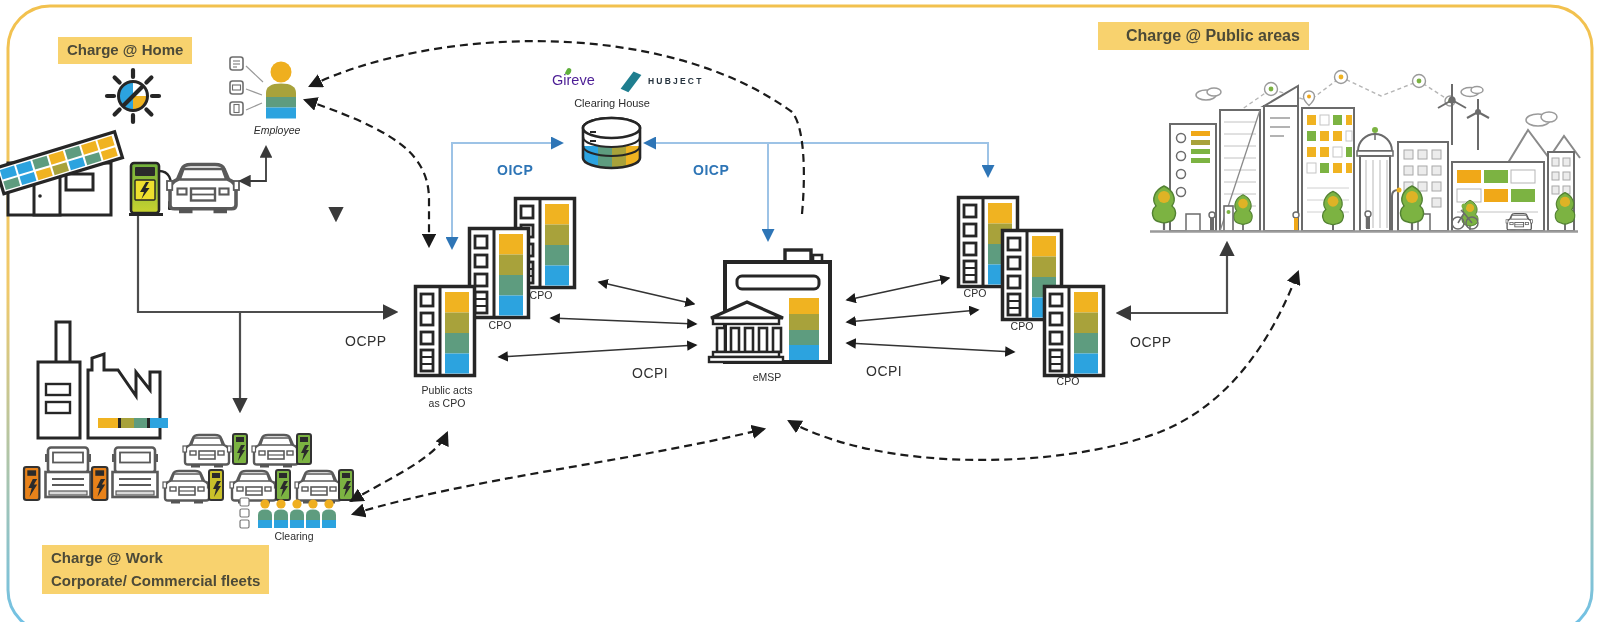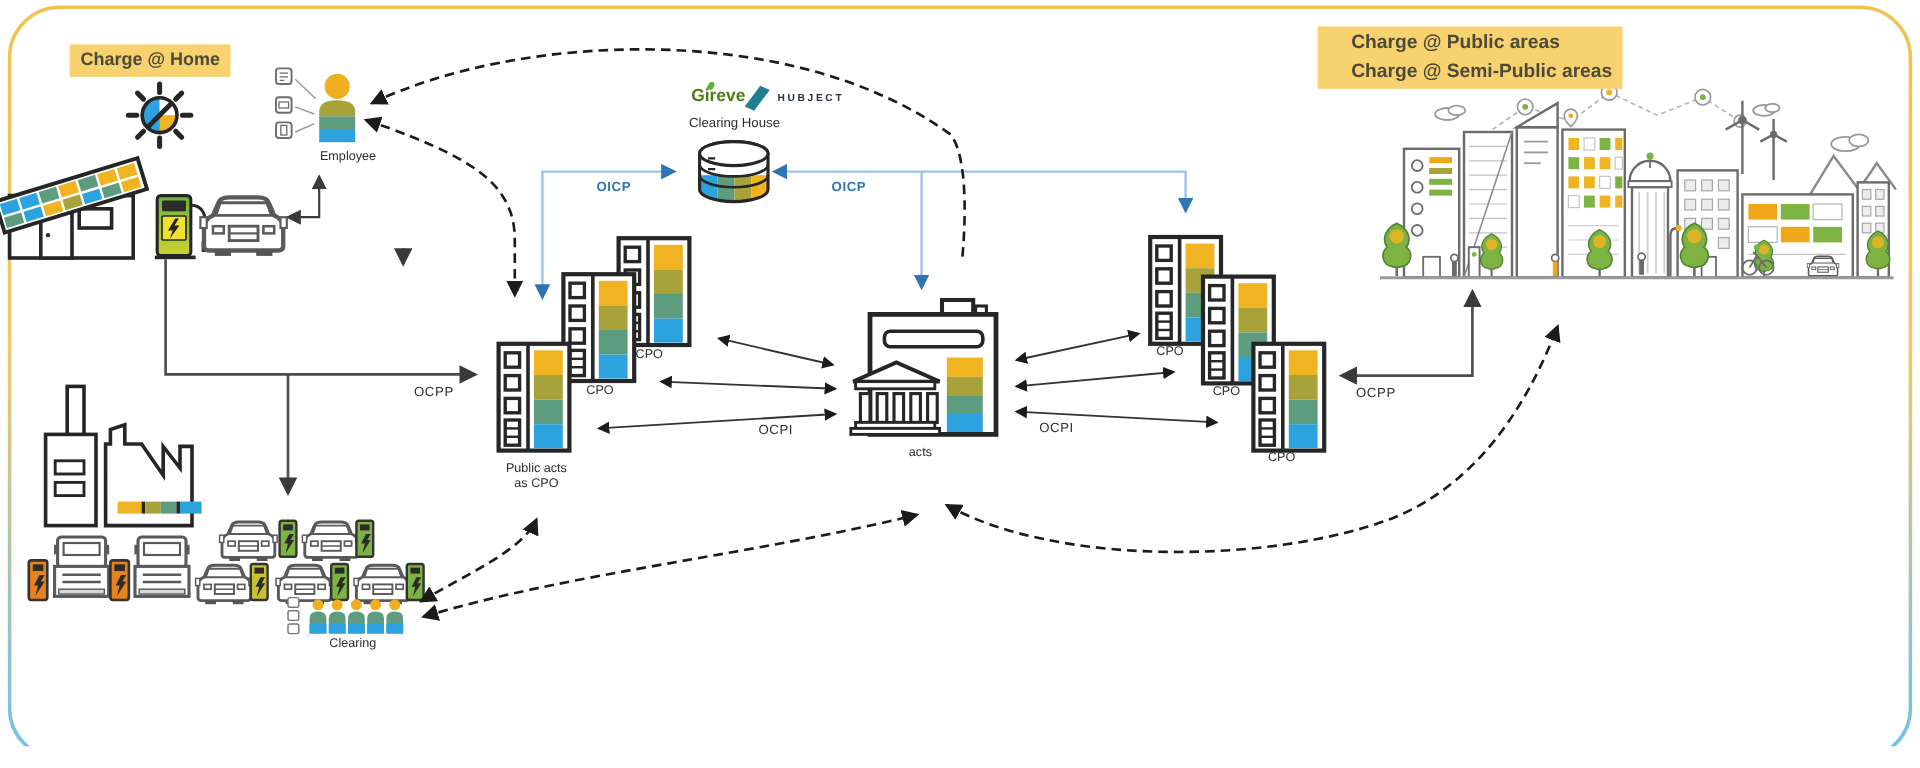--- a/index.html
+++ b/index.html
@@ -3,23 +3,23 @@
 <meta charset="utf-8">
 <style>
   html,body{margin:0;padding:0;background:#fff;}
   #stage{position:relative;width:1600px;height:622px;background:#fff;
          font-family:"Liberation Sans", sans-serif;overflow:hidden;}
   svg.art{position:absolute;left:0;top:0;}
   .zone{position:absolute;background:#F8D26E;color:#4c4a38;font-weight:bold;
         font-size:15px;line-height:1.5;padding:2px 9px;}
   .zone span{display:block;white-space:nowrap;}
   .ent{position:absolute;font-size:10.5px;color:#2d2d2d;text-align:center;line-height:1.2;}
-  .proto{position:absolute;font-size:11px;color:#303030;letter-spacing:.5px;}
+  .proto{position:absolute;font-size:14px;color:#303030;letter-spacing:.5px;margin-top:12px;}
   .proto.blue{color:#2E75B6;font-weight:bold;}
-  .gireve{position:absolute;font-size:14.5px;font-weight:bold;color:#4d7c0f;margin-left:24px;}
+  .gireve{position:absolute;font-size:14.5px;font-weight:normal;color:#4c1d95;}
   .gireve .leaf{position:absolute;width:5px;height:7px;background:#5FAF3C;
         border-radius:60% 60% 60% 0;top:-4px;left:14px;transform:rotate(25deg);}
   .hubject{position:absolute;display:flex;align-items:center;gap:4px;}
   .hubject .htxt{font-size:8.5px;font-weight:bold;letter-spacing:2.2px;color:#26333e;}
 </style>
 </head>
 <body>
 
 <div id="stage">
 
@@ -459,58 +459,61 @@
   <path d="M305 100 C358 118 398 136 415 158 C426 172 429 186 429 200 L429 246" marker-start="url(#mA)" marker-end="url(#mA)"></path>
   <path d="M351 501 C390 478 436 458 447 433" marker-start="url(#mA)" marker-end="url(#mA)"></path>
   <path d="M353 514 C470 478 630 462 764 429" marker-start="url(#mA)" marker-end="url(#mA)"></path>
   <path d="M789 421 C880 472 1060 470 1160 432 C1230 404 1272 340 1298 272" marker-start="url(#mA)" marker-end="url(#mA)"></path>
 </g>
 </svg>
 
 <div class="zone" style="left:58px;top:37px;">
   <span>Charge @ Home</span>
 </div>
+<div class="zone" style="left:42px;top:545px;">
+  <span>Charge @ Work</span>
+  <span>Corporate/ Commercial fleets</span>
+</div>
 <div class="zone" style="left:1098px;top:22px;font-size:16px;padding-left:28px;">
   <span>Charge @ Public areas</span>
-  <span>Charge @ Semi-Public areas</span>
 </div>
 
 <div class="gireve" style="left:552px;top:72px;">
   <span class="leaf"></span>
   <span>Gireve</span>
 </div>
 <div class="hubject" style="left:618px;top:68px;">
   <svg width="26" height="26" viewBox="0 0 28 30">
     <polygon points="2,24 17,4 26,8 11,28" fill="#1F7E8F"></polygon>
   </svg>
   <span class="htxt">HUBJECT</span>
 </div>
 <div class="ent" style="left:550px;top:97px;width:100px;font-size:11px;text-align:right;">
   <span>Clearing House</span>
 </div>
 
-<div class="ent" style="left:250px;top:124px;width:80px;">
+<div class="ent" style="left:237px;top:124px;width:80px;font-style:italic;">
   <span>Employee</span>
 </div>
 <div class="ent" style="left:254px;top:530px;width:80px;">
   <span>Clearing</span>
 </div>
 
 <div class="ent" style="left:521px;top:289px;width:40px;">
   <span>CPO</span>
 </div>
 <div class="ent" style="left:480px;top:319px;width:40px;">
   <span>CPO</span>
 </div>
 <div class="ent" style="left:407px;top:384px;width:80px;">
   <span style="display:block">Public acts</span>
   <span style="display:block">as CPO</span>
 </div>
 <div class="ent" style="left:737px;top:371px;width:60px;">
-  <span>acts</span>
+  <span>eMSP</span>
 </div>
 <div class="ent" style="left:955px;top:287px;width:40px;">
   <span>CPO</span>
 </div>
 <div class="ent" style="left:1002px;top:320px;width:40px;">
   <span>CPO</span>
 </div>
 <div class="ent" style="left:1048px;top:375px;width:40px;">
   <span>CPO</span>
 </div>

